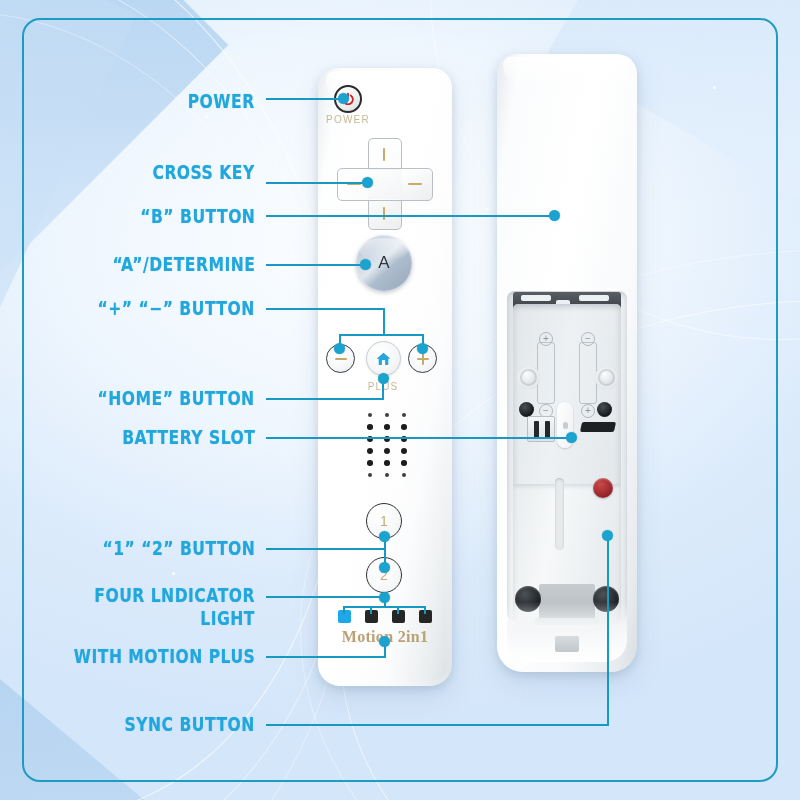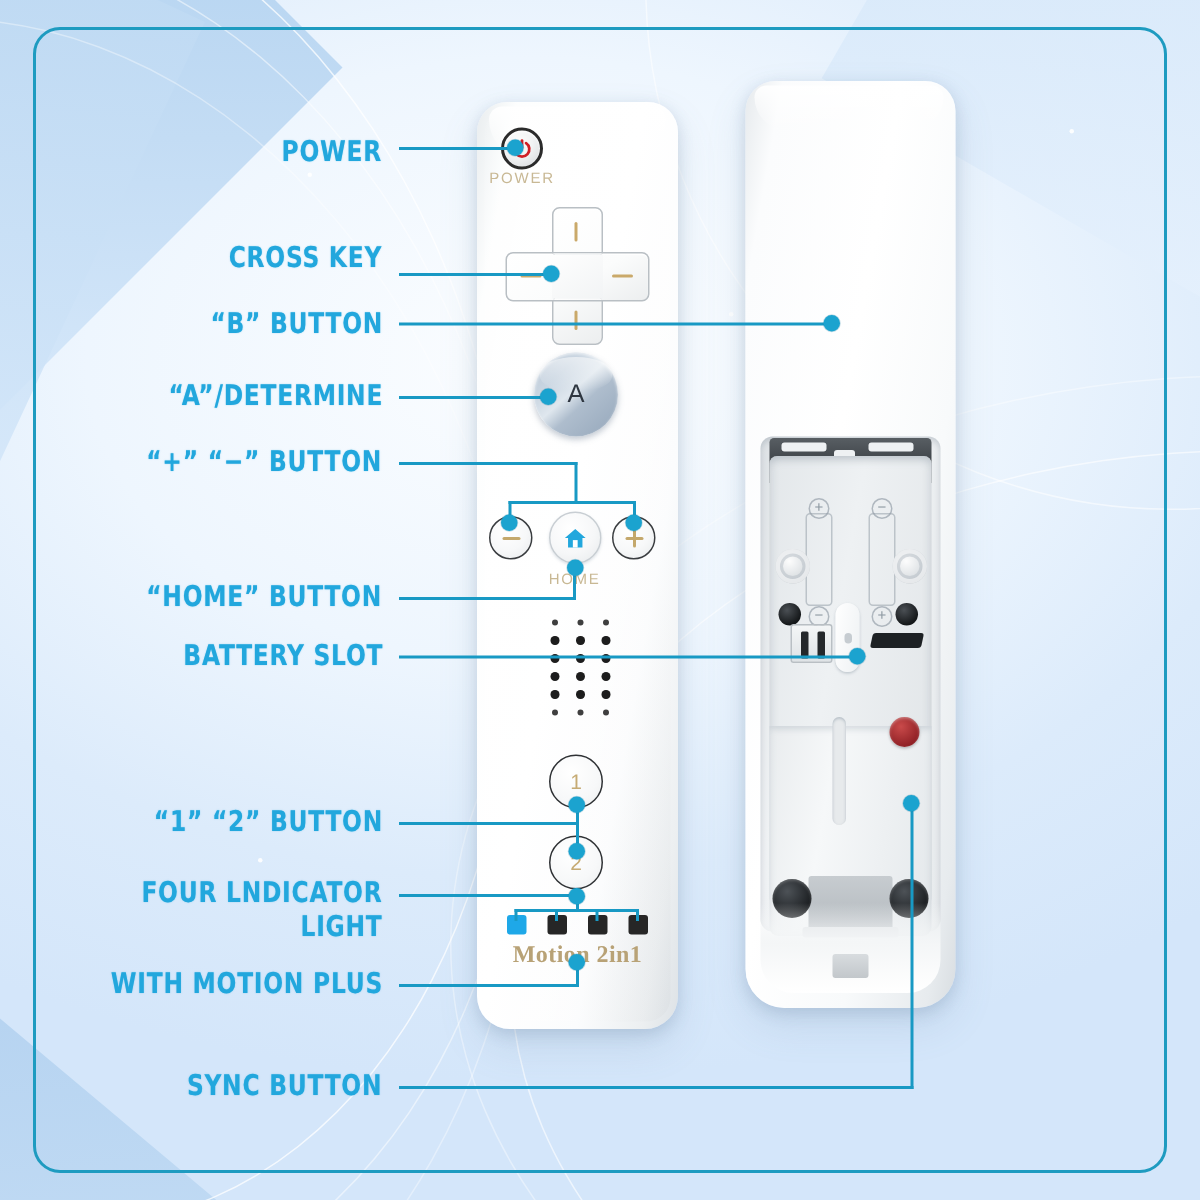--- a/index.html
+++ b/index.html
@@ -403,21 +403,21 @@
   <div class="rbtn plus-btn">
     <span class="sym sym-h"></span>
     <span class="sym sym-v"></span>
   </div>
   <div class="home-btn">
     <svg width="17" height="16" viewBox="0 0 24 24">
       <path d="M12 2.6 L22.4 11.6 L19.2 11.6 L19.2 21 L4.8 21 L4.8 11.6 L1.6 11.6 Z" fill="#22a7dd"></path>
       <rect x="9.6" y="13.6" width="4.8" height="7.4" fill="#ffffff"></rect>
     </svg>
   </div>
-  <div class="home-label">HOME</div>
+  <div class="home-label">PLUS</div>
 
   <div class="speaker" id="speaker">
       <div class="sdot" style="width: 4px; height: 4px; left: 5px; top: 1px; opacity: 0.85;"></div>
       <div class="sdot" style="width: 4px; height: 4px; left: 22px; top: 1px; opacity: 0.85;"></div>
       <div class="sdot" style="width: 4px; height: 4px; left: 39px; top: 1px; opacity: 0.85;"></div>
       <div class="sdot" style="width: 5.6px; height: 5.6px; left: 4.2px; top: 12.2px; opacity: 1;"></div>
       <div class="sdot" style="width: 5.6px; height: 5.6px; left: 21.2px; top: 12.2px; opacity: 1;"></div>
       <div class="sdot" style="width: 5.6px; height: 5.6px; left: 38.2px; top: 12.2px; opacity: 1;"></div>
       <div class="sdot" style="width: 6px; height: 6px; left: 4px; top: 24px; opacity: 1;"></div>
       <div class="sdot" style="width: 6px; height: 6px; left: 21px; top: 24px; opacity: 1;"></div>

